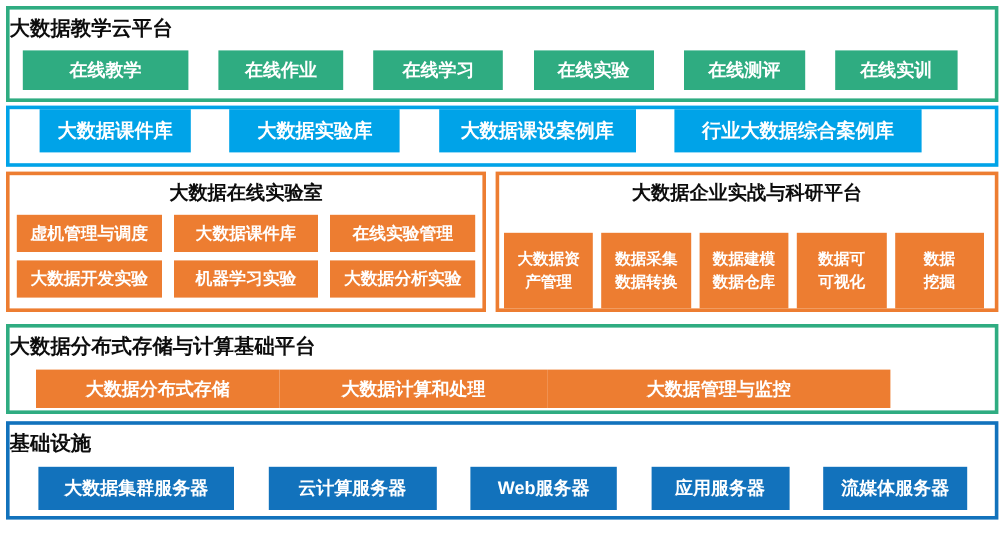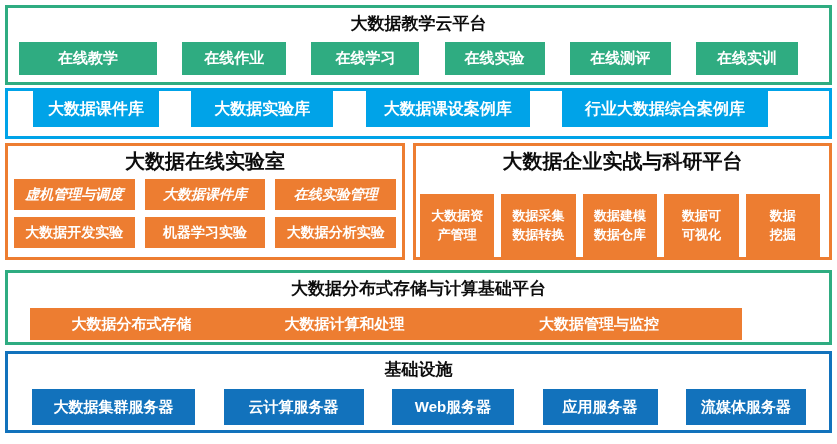--- a/index.html
+++ b/index.html
@@ -13,25 +13,25 @@
     width:837px;height:444px;
     padding:5px;
     display:flex;flex-direction:column;
   }
   .section{
     box-sizing:border-box;
     background:#fff;
     border:3px solid #000;
   }
   .sec-title{
-    text-align:center;font-weight:bold;font-size:17px;color:#0d0d0d;
+    text-align:left;font-weight:bold;font-size:17px;color:#0d0d0d;
     line-height:24px;margin-top:4px;
   }
   .box-title{
-    text-align:center;font-weight:bold;font-size:20px;color:#0d0d0d;
+    text-align:center;font-weight:bold;font-size:16px;color:#0d0d0d;
     line-height:23px;margin-top:4px;
   }
   .btn{
     box-sizing:border-box;
     color:#fff;font-weight:bold;
     display:flex;align-items:center;justify-content:center;
     text-align:center;white-space:pre-line;
   }
   
   .s1{height:80px;border-color:var(--green,#2FAC81);}
@@ -50,21 +50,21 @@
   .s2-row .btn:nth-child(1){width:126px}
   .s2-row .btn:nth-child(2){width:142px}
   .s2-row .btn:nth-child(3){width:164px}
   .s2-row .btn:nth-child(4){width:206px}
   
   .s3-wrap{display:flex;margin-top:4px;height:117px;}
   .obox{box-sizing:border-box;border:3px solid var(--orange,#ED7D31);background:#fff;}
   .obox.left{width:400px;margin-right:8px;}
   .obox.right{flex:1;}
   .lab-row{display:flex;gap:10px;padding:0 6px;}
-  .lab-row.r1{margin-top:6px;font-style:italic;}
+  .lab-row.r1{margin-top:6px;}
   .lab-row.r2{margin-top:7px;}
   .lab-row .btn{flex:1;height:31px;background:var(--orange,#ED7D31);font-size:14px;}
   .ent-row{display:flex;gap:7px;padding:15px 9px 0 4px;margin-top:6px;}
   .ent-row .btn{flex:1;height:63px;background:var(--orange,#ED7D31);font-size:13px;line-height:1.45;}
   
   .s4{height:75px;border-color:var(--green,#2FAC81);margin-top:10px;}
   .s4-row{display:flex;justify-content:flex-start;padding:0 18px 0 22px;margin-top:7px;}
   .s4-row .btn{height:32px;background:var(--orange,#ED7D31);font-size:15px;}
   .s4-row .btn:nth-child(1){width:203px}
   .s4-row .btn:nth-child(2){width:223px}

